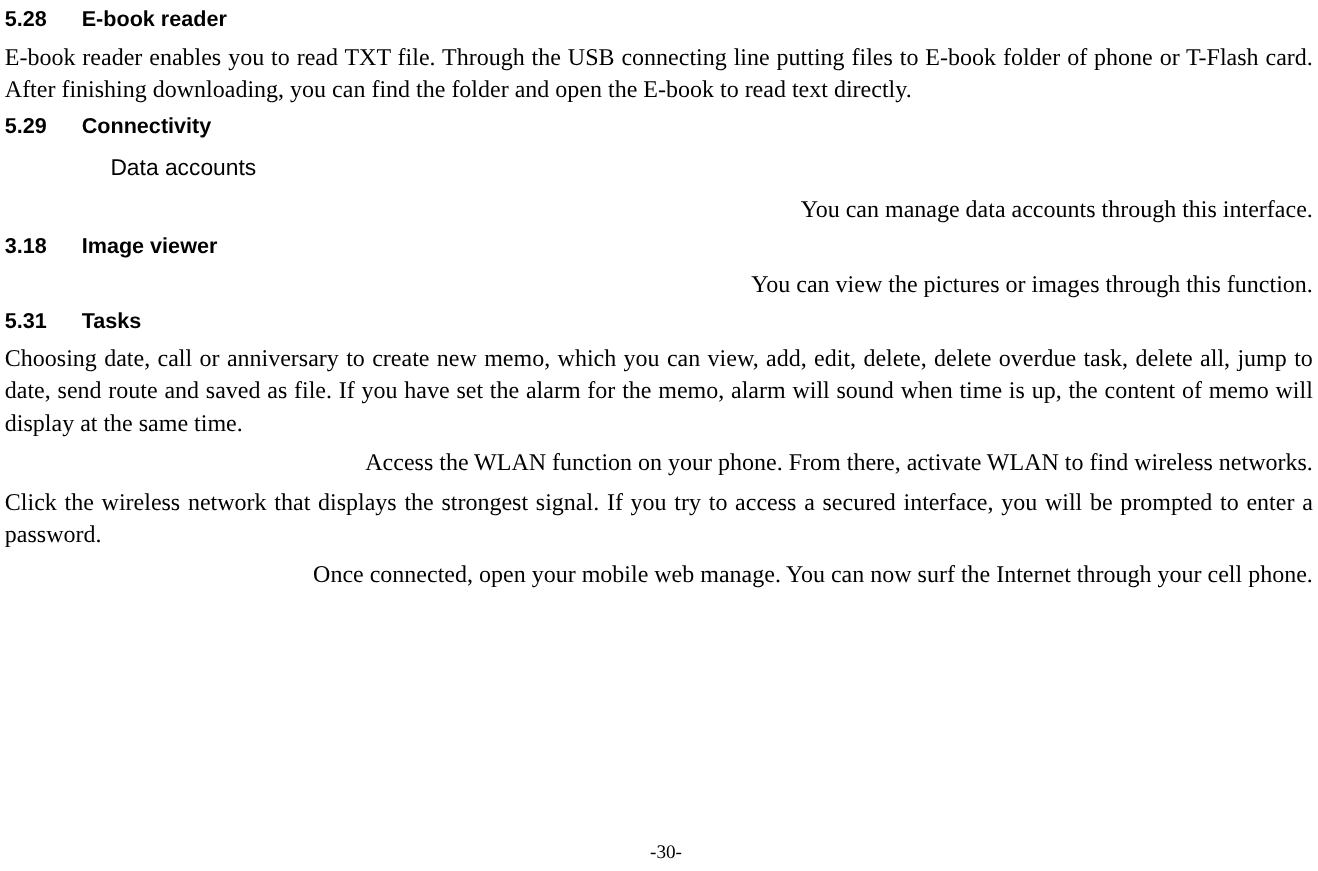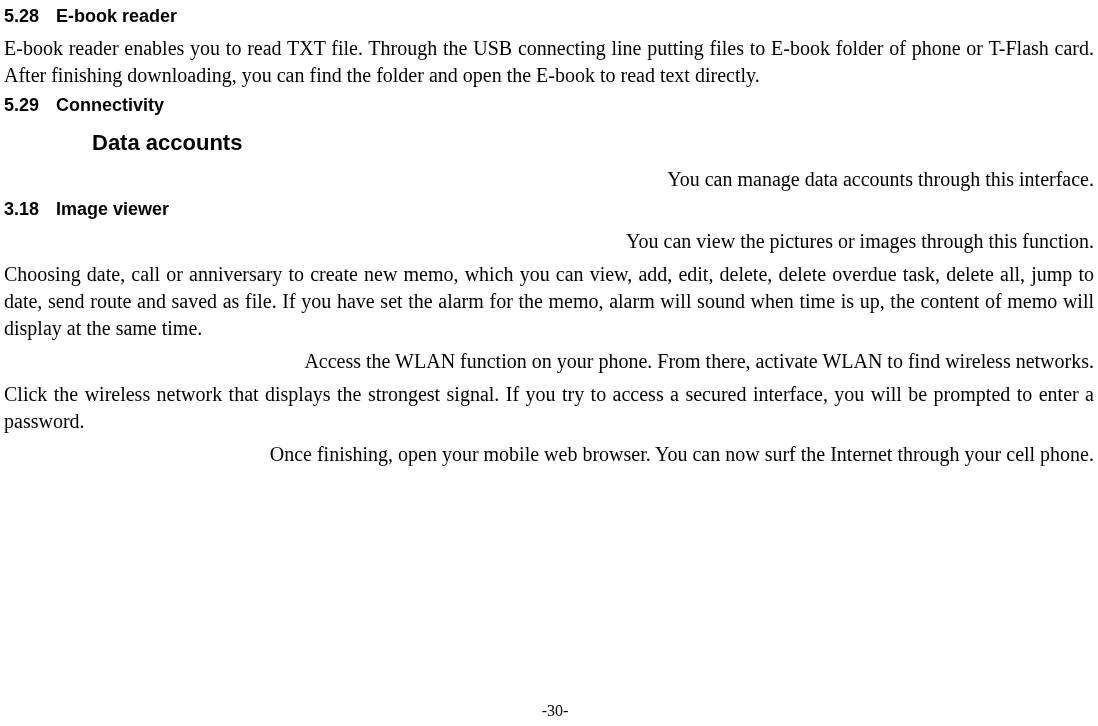--- a/index.html
+++ b/index.html
@@ -18,26 +18,26 @@
     }
     .heading-section {
       font-family: Arial, Helvetica, sans-serif;
       font-weight: bold;
       font-size: 18px;
       margin-top: 2px;
       margin-bottom: 8px;
     }
     .heading-section .num {
       display: inline-block;
-      margin-right: 12px;
+      margin-right: 24px;
     }
     .heading-sub {
       font-family: Arial, Helvetica, sans-serif;
-      font-weight: bold;
-      font-size: 22px;
+      font-weight: normal;
+      font-size: 19px;
       margin-left: 88px;
       margin-top: 14px;
       margin-bottom: 10px;
     }
     .body-text {
       font-size: 20px;
       line-height: 1.35;
       margin-bottom: 6px;
       text-align: right;
     }
@@ -74,21 +74,25 @@
   </div>
   <div class="heading-sub">Data accounts</div>
   <p class="body-text para">You can manage data accounts through this interface.</p>
 
   <div class="heading-section">
     <span class="num">3.18</span>
     <span>Image viewer</span>
   </div>
   <p class="body-text para">You can view the pictures or images through this function.</p>
 
+  <div class="heading-section">
+    <span class="num">5.31</span>
+    <span>Tasks</span>
+  </div>
   <p class="body-text justify para">Choosing date, call or anniversary to create new memo, which you can view, add, edit, delete, delete overdue task, delete all, jump to date, send route and saved as file. If you have set the alarm for the memo, alarm will sound when time is up, the content of memo will display at the same time.</p>
 
   <p class="body-text para">Access the WLAN function on your phone. From there, activate WLAN to find wireless networks.</p>
   <p class="body-text justify para">Click the wireless network that displays the strongest signal. If you try to access a secured interface, you will be prompted to enter a password.</p>
-  <p class="body-text para">Once finishing, open your mobile web browser. You can now surf the Internet through your cell phone.</p>
+  <p class="body-text para">Once connected, open your mobile web manage. You can now surf the Internet through your cell phone.</p>
 
 </div>
 
 <div class="page-footer">-30-</div>
 
 </body></html>

